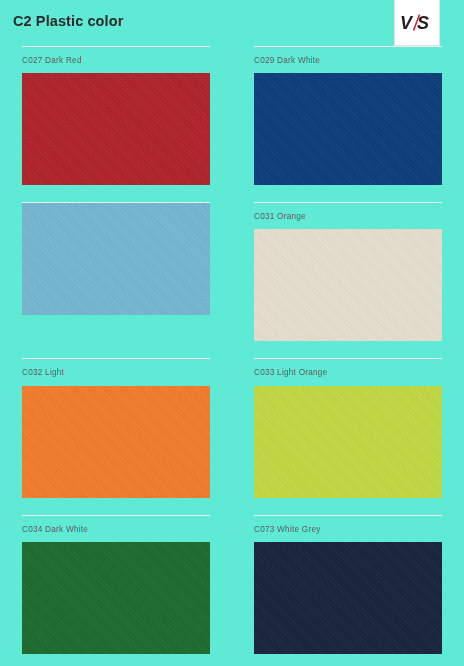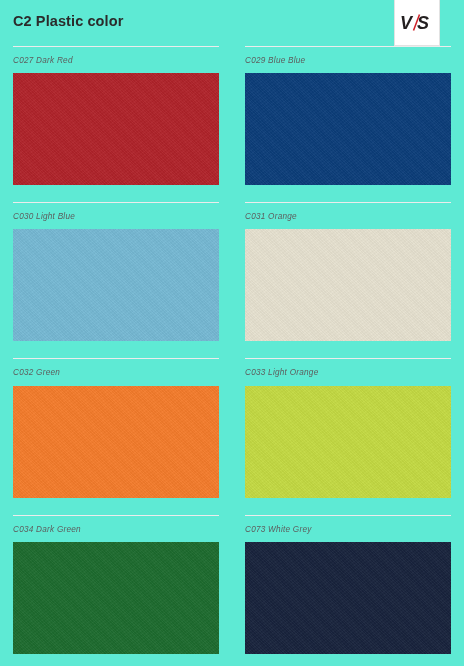--- a/index.html
+++ b/index.html
@@ -64,23 +64,22 @@
     left: 0;
     top: 46px;
     width: 464px;
     display: flex;
     flex-wrap: wrap;
   }
 
   .swatch-cell {
     width: 232px;
     box-sizing: border-box;
-    padding: 0 13px;
+    padding: 0 22px;
     position: relative;
-    font-style: italic;
   }
 
   .cell-divider {
     height: 1px;
     background: #ececec;
     margin: 0 0 0 0;
     width: 100%;
   }
 
   .swatch-label {
@@ -134,51 +133,50 @@
 
   <div class="swatch-grid">
       <div class="swatch-cell">
         <div class="cell-divider"></div>
         <div class="swatch-label">C027 Dark Red</div>
         <div class="swatch-chip" style="background-color: rgb(176, 35, 42);"></div>
         <div class="cell-spacer"></div>
       </div>
       <div class="swatch-cell">
         <div class="cell-divider"></div>
-        <div class="swatch-label">C029 Blue Blue</div>
+        <div class="swatch-label">C029 Dark White</div>
         <div class="swatch-chip" style="background-color: rgb(11, 61, 121);"></div>
         <div class="cell-spacer"></div>
       </div>
       <div class="swatch-cell">
         <div class="cell-divider"></div>
-        <div class="swatch-label">C030 Light Blue</div>
         <div class="swatch-chip" style="background-color: rgb(117, 184, 211);"></div>
         <div class="cell-spacer"></div>
       </div>
       <div class="swatch-cell">
         <div class="cell-divider"></div>
         <div class="swatch-label">C031 Orange</div>
         <div class="swatch-chip" style="background-color: rgb(229, 224, 207);"></div>
         <div class="cell-spacer"></div>
       </div>
       <div class="swatch-cell">
         <div class="cell-divider"></div>
-        <div class="swatch-label">C032 Green</div>
+        <div class="swatch-label">C032 Light</div>
         <div class="swatch-chip" style="background-color: rgb(244, 123, 43);"></div>
         <div class="cell-spacer"></div>
       </div>
       <div class="swatch-cell">
         <div class="cell-divider"></div>
         <div class="swatch-label">C033 Light Orange</div>
         <div class="swatch-chip" style="background-color: rgb(195, 217, 66);"></div>
         <div class="cell-spacer"></div>
       </div>
       <div class="swatch-cell">
         <div class="cell-divider"></div>
-        <div class="swatch-label">C034 Dark Green</div>
+        <div class="swatch-label">C034 Dark White</div>
         <div class="swatch-chip" style="background-color: rgb(29, 107, 46);"></div>
         <div class="cell-spacer"></div>
       </div>
       <div class="swatch-cell">
         <div class="cell-divider"></div>
         <div class="swatch-label">C073 White Grey</div>
         <div class="swatch-chip" style="background-color: rgb(24, 35, 60);"></div>
         <div class="cell-spacer"></div>
       </div>
     </div>

